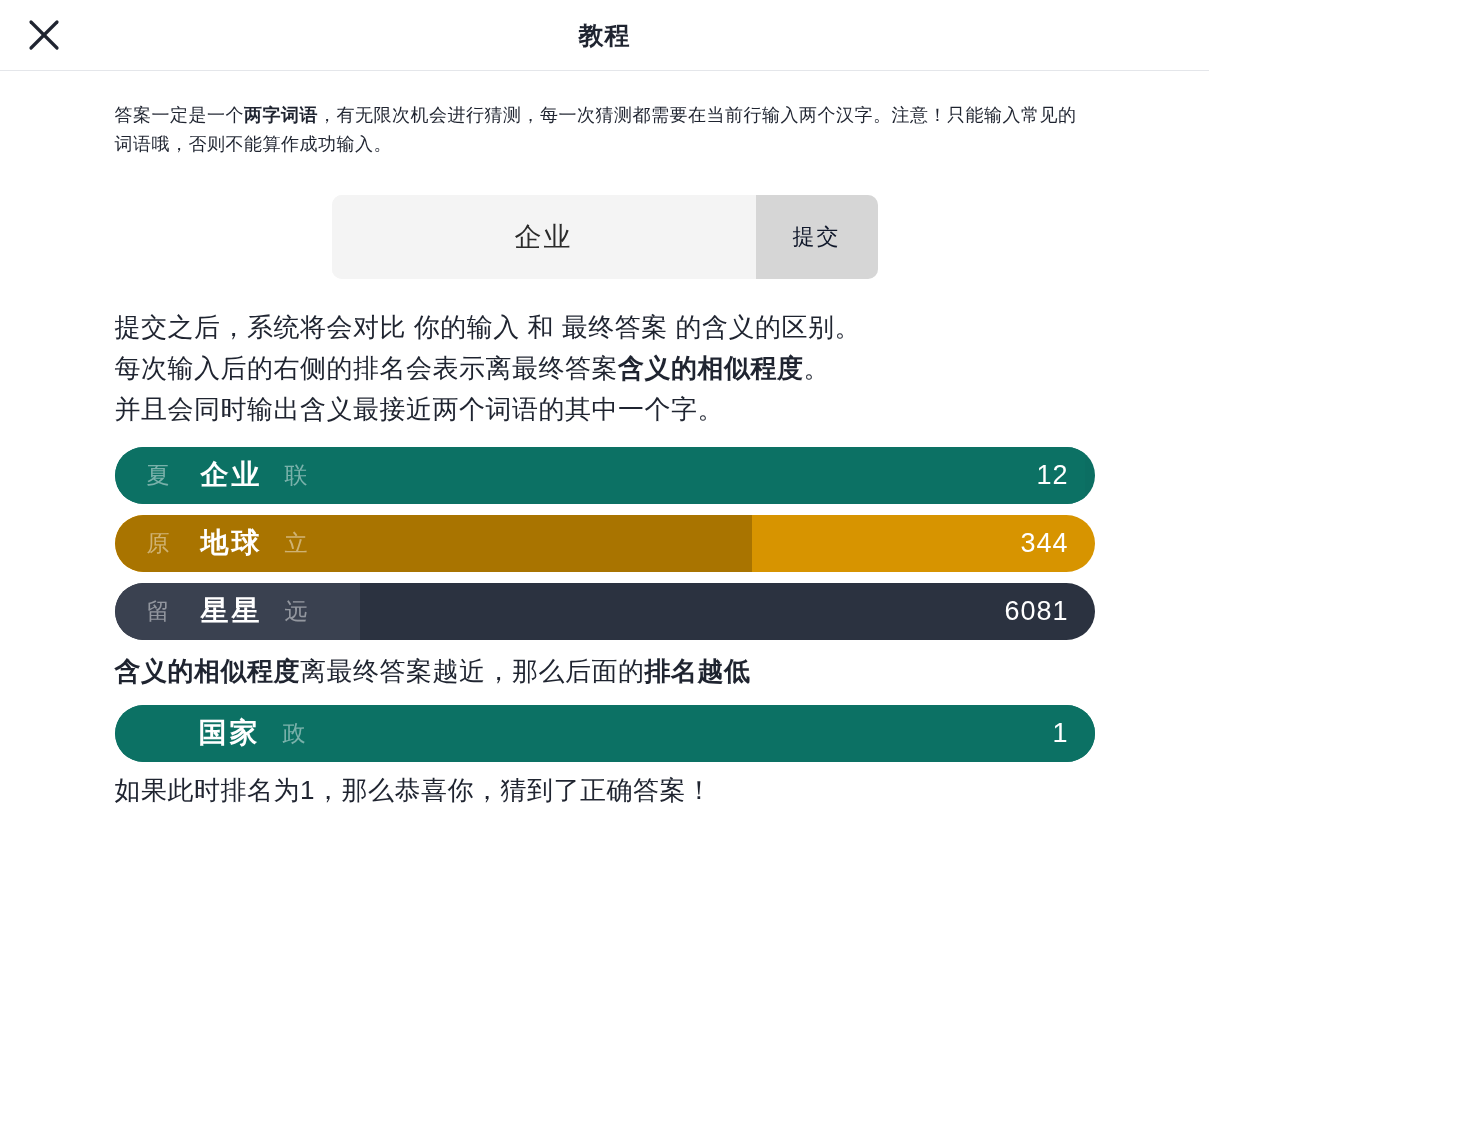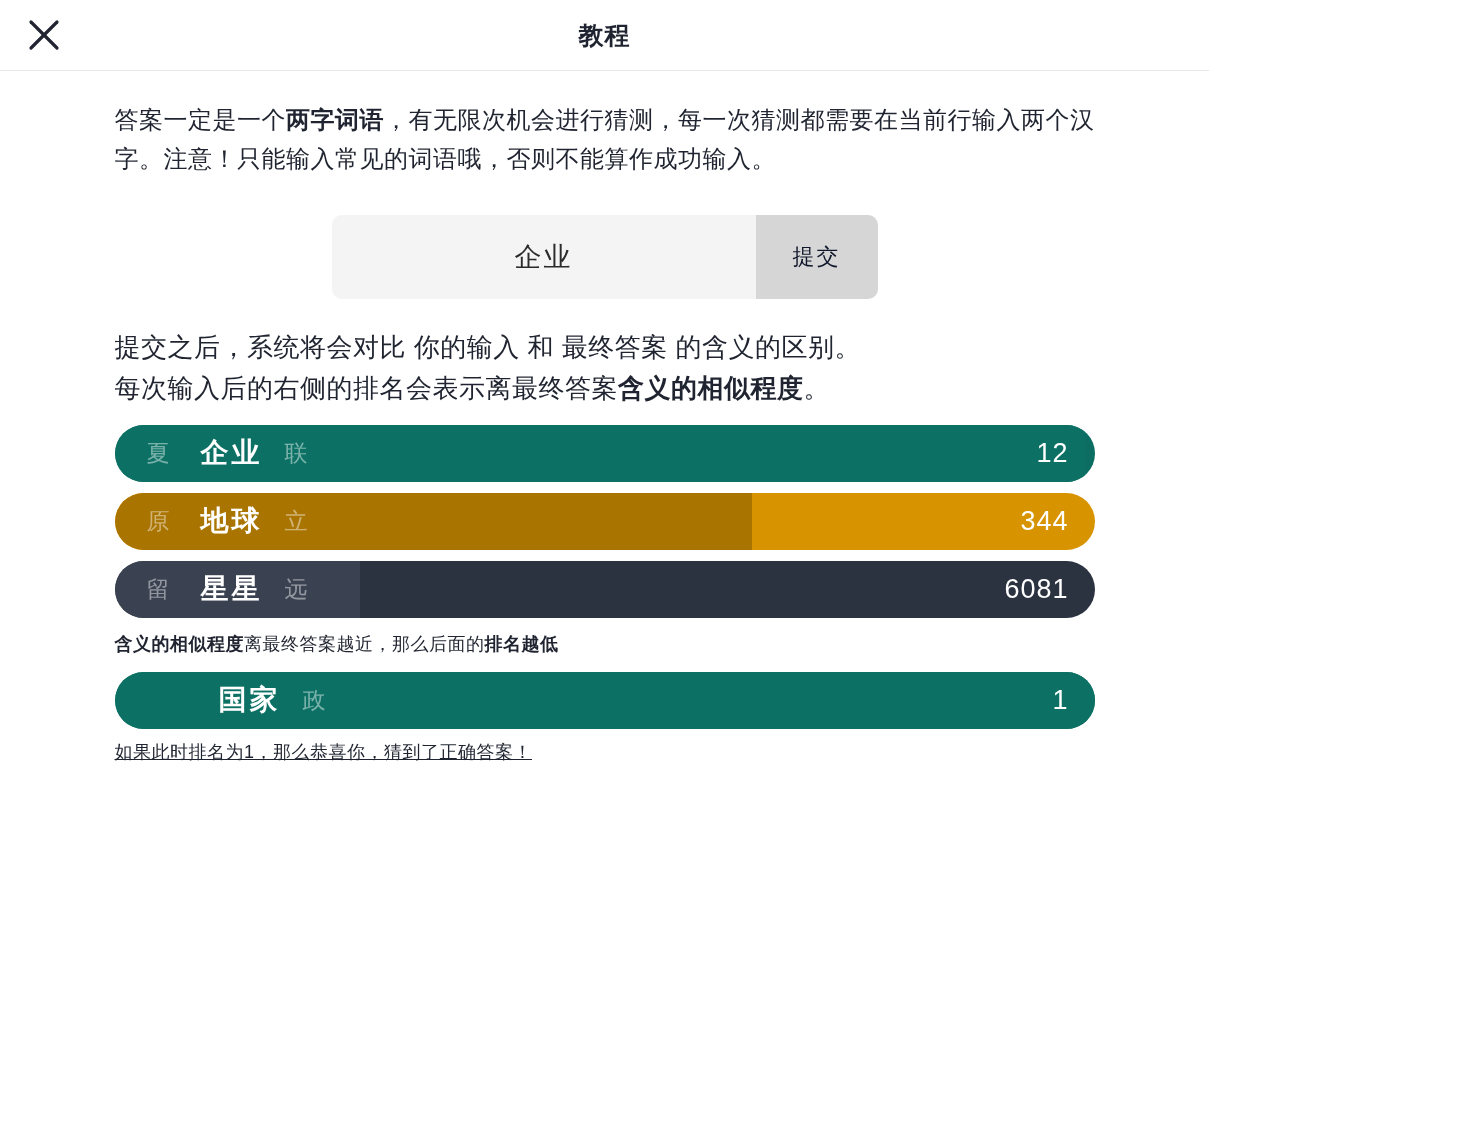--- a/index.html
+++ b/index.html
@@ -50,21 +50,21 @@
   .close-btn svg { display: block; }
 
   
   .content {
     width: 980px;
     margin: 0 auto;
     padding-top: 30px;
     box-sizing: border-box;
   }
   p.para {
-    font-size: 24px;
+    font-size: 18px;
     line-height: 1.62;
     margin: 0 0 0 0;
     color: #1f2430;
     letter-spacing: 0.5px;
   }
   .para b { font-weight: bold; }
 
   
   .input-demo {
     margin: 36px auto 28px auto;
@@ -144,29 +144,29 @@
     opacity: 0.45;
     color: #ffffff;
     flex: none;
   }
   .bar .rank {
     margin-left: auto;
     font-size: 27px;
     color: #ffffff;
     letter-spacing: 1px;
   }
-  .bar.single .word { margin-left: 72px; }
+  .bar.single .word { margin-left: 52px; }
 
   .note {
-    font-size: 18px;
+    font-size: 26px;
     letter-spacing: 0.5px;
     margin: 14px 0 14px 0;
   }
   .note b { font-weight: bold; }
-  .final-note { margin-top: 9px; text-decoration: underline; }
+  .final-note { margin-top: 9px; }
 </style>
 </head>
 <body>
 
 <div class="app">
 
   <div class="header">
     <div class="close-btn">
       <svg width="34" height="34" viewBox="0 0 34 34" aria-hidden="true">
         <line x1="4" y1="4" x2="30" y2="30" stroke="#1f2430" stroke-width="3.2" stroke-linecap="round"></line>
@@ -181,20 +181,21 @@
     <p class="para"><span>答案一定是一个</span><b>两字词语</b><span>，有无限次机会进行猜测，每一次猜测都需要在当前行输入两个汉字。注意！只能输入常见的词语哦，否则不能算作成功输入。</span></p>
 
     <div class="input-demo">
       <div class="field" placeholder="请输入两个汉字">企业</div>
       <div class="submit">提交</div>
     </div>
 
     <div class="para-block">
       <div class="line">提交之后，系统将会对比 你的输入 和 最终答案 的含义的区别。</div>
       <div class="line"><span>每次输入后的右侧的排名会表示离最终答案</span><b>含义的相似程度</b><span>。</span></div>
+      <div class="line">并且会同时输出含义最接近两个词语的其中一个字。</div>
     </div>
 
     <div class="bars">
       <div class="bar" style="background: rgb(12, 110, 98);">
         <div class="fill" style="background: rgb(12, 113, 100); width: 99%;"></div>
         <div class="row">
           <span class="hint-left">夏</span>
           <span class="word">企业</span>
           <span class="hint-right">联</span>
           <span class="rank">12</span>

